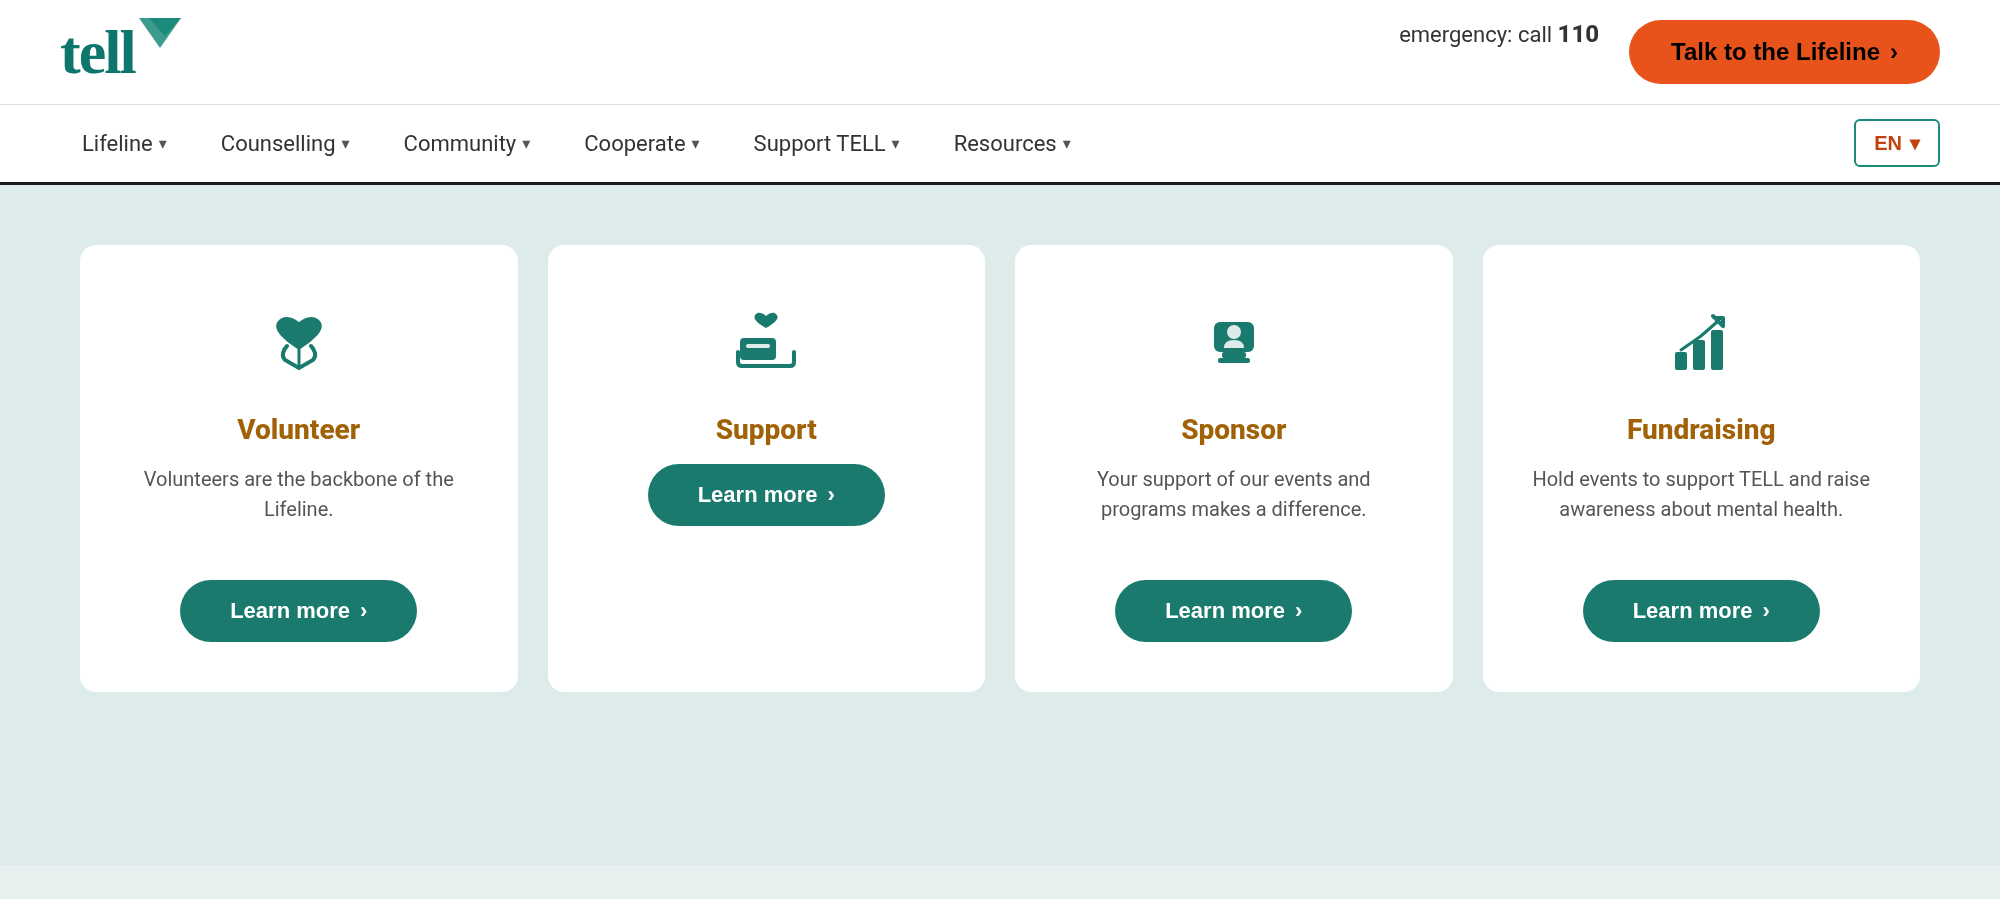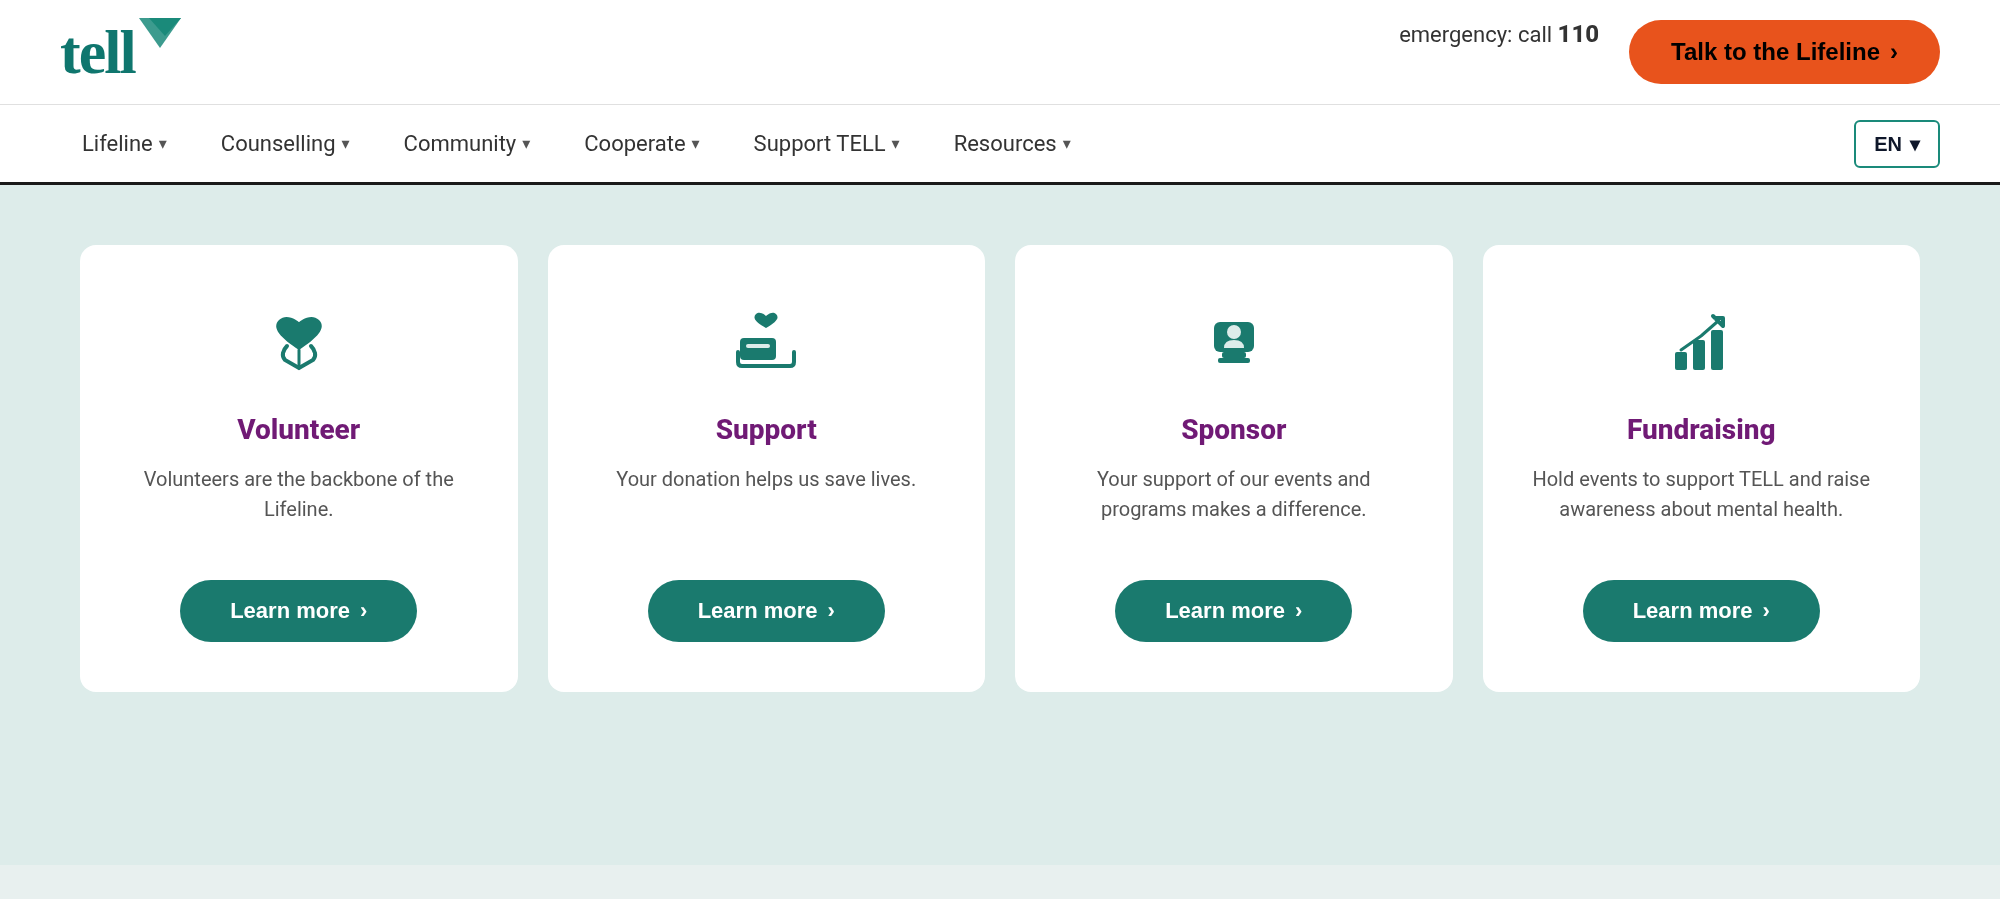--- a/index.html
+++ b/index.html
@@ -72,21 +72,21 @@
       display: flex;
       align-items: center;
       gap: 10px;
       white-space: nowrap;
     }
 
     
     .nav-bar {
       background: #ffffff;
       display: flex;
-      align-items: flex-end;
+      align-items: flex-start;
       justify-content: space-between;
       padding: 14px 60px;
       border-bottom: 3px solid #1a1a1a;
     }
 
     .nav-items {
       display: flex;
       align-items: center;
       gap: 10px;
     }
@@ -102,21 +102,21 @@
       border-radius: 4px;
     }
 
     .nav-chevron {
       font-size: 16px;
       color: #555;
     }
 
     .lang-button {
       border: 2px solid #1a8a7a;
-      color: #0f172a;
+      color: #c2410c;
       border-radius: 6px;
       padding: 10px 18px;
       font-size: 20px;
       font-weight: 600;
       cursor: pointer;
       background: transparent;
       display: flex;
       align-items: center;
       gap: 8px;
     }
@@ -158,21 +158,21 @@
     }
 
     .card-icon svg {
       width: 80px;
       height: 80px;
     }
 
     .card-title {
       font-size: 28px;
       font-weight: 800;
-      color: #701a75;
+      color: #a16207;
       margin-bottom: 18px;
     }
 
     .card-description {
       font-size: 20px;
       color: #555;
       line-height: 1.5;
       margin-bottom: 56px;
       flex-grow: 1;
     }
@@ -277,21 +277,20 @@
 
           <path d="M40 16 C40 16 34 10 30 14 C26 18 30 22 40 28 C50 22 54 18 50 14 C46 10 40 16 40 16Z" fill="#1a7a6e"></path>
 
           <rect x="14" y="38" width="36" height="22" rx="4" fill="#1a7a6e"></rect>
           <rect x="20" y="44" width="24" height="4" rx="2" fill="#ddecea"></rect>
 
           <path d="M12 52 L12 62 Q12 66 16 66 L64 66 Q68 66 68 62 L68 52" stroke="#1a7a6e" stroke-width="4" fill="none" stroke-linecap="round"></path>
         </svg>
       </div>
       <div class="card-title">Support</div>
-      <div class="card-description">Your donation helps us save lives.</div>
       <button class="learn-more-btn">
         <span>Learn more</span>
         <span>›</span>
       </button>
     </div>
 
     <div class="card">
       <div class="card-icon">
         <svg viewBox="0 0 80 80" fill="none" xmlns="http://www.w3.org/2000/svg">
 

